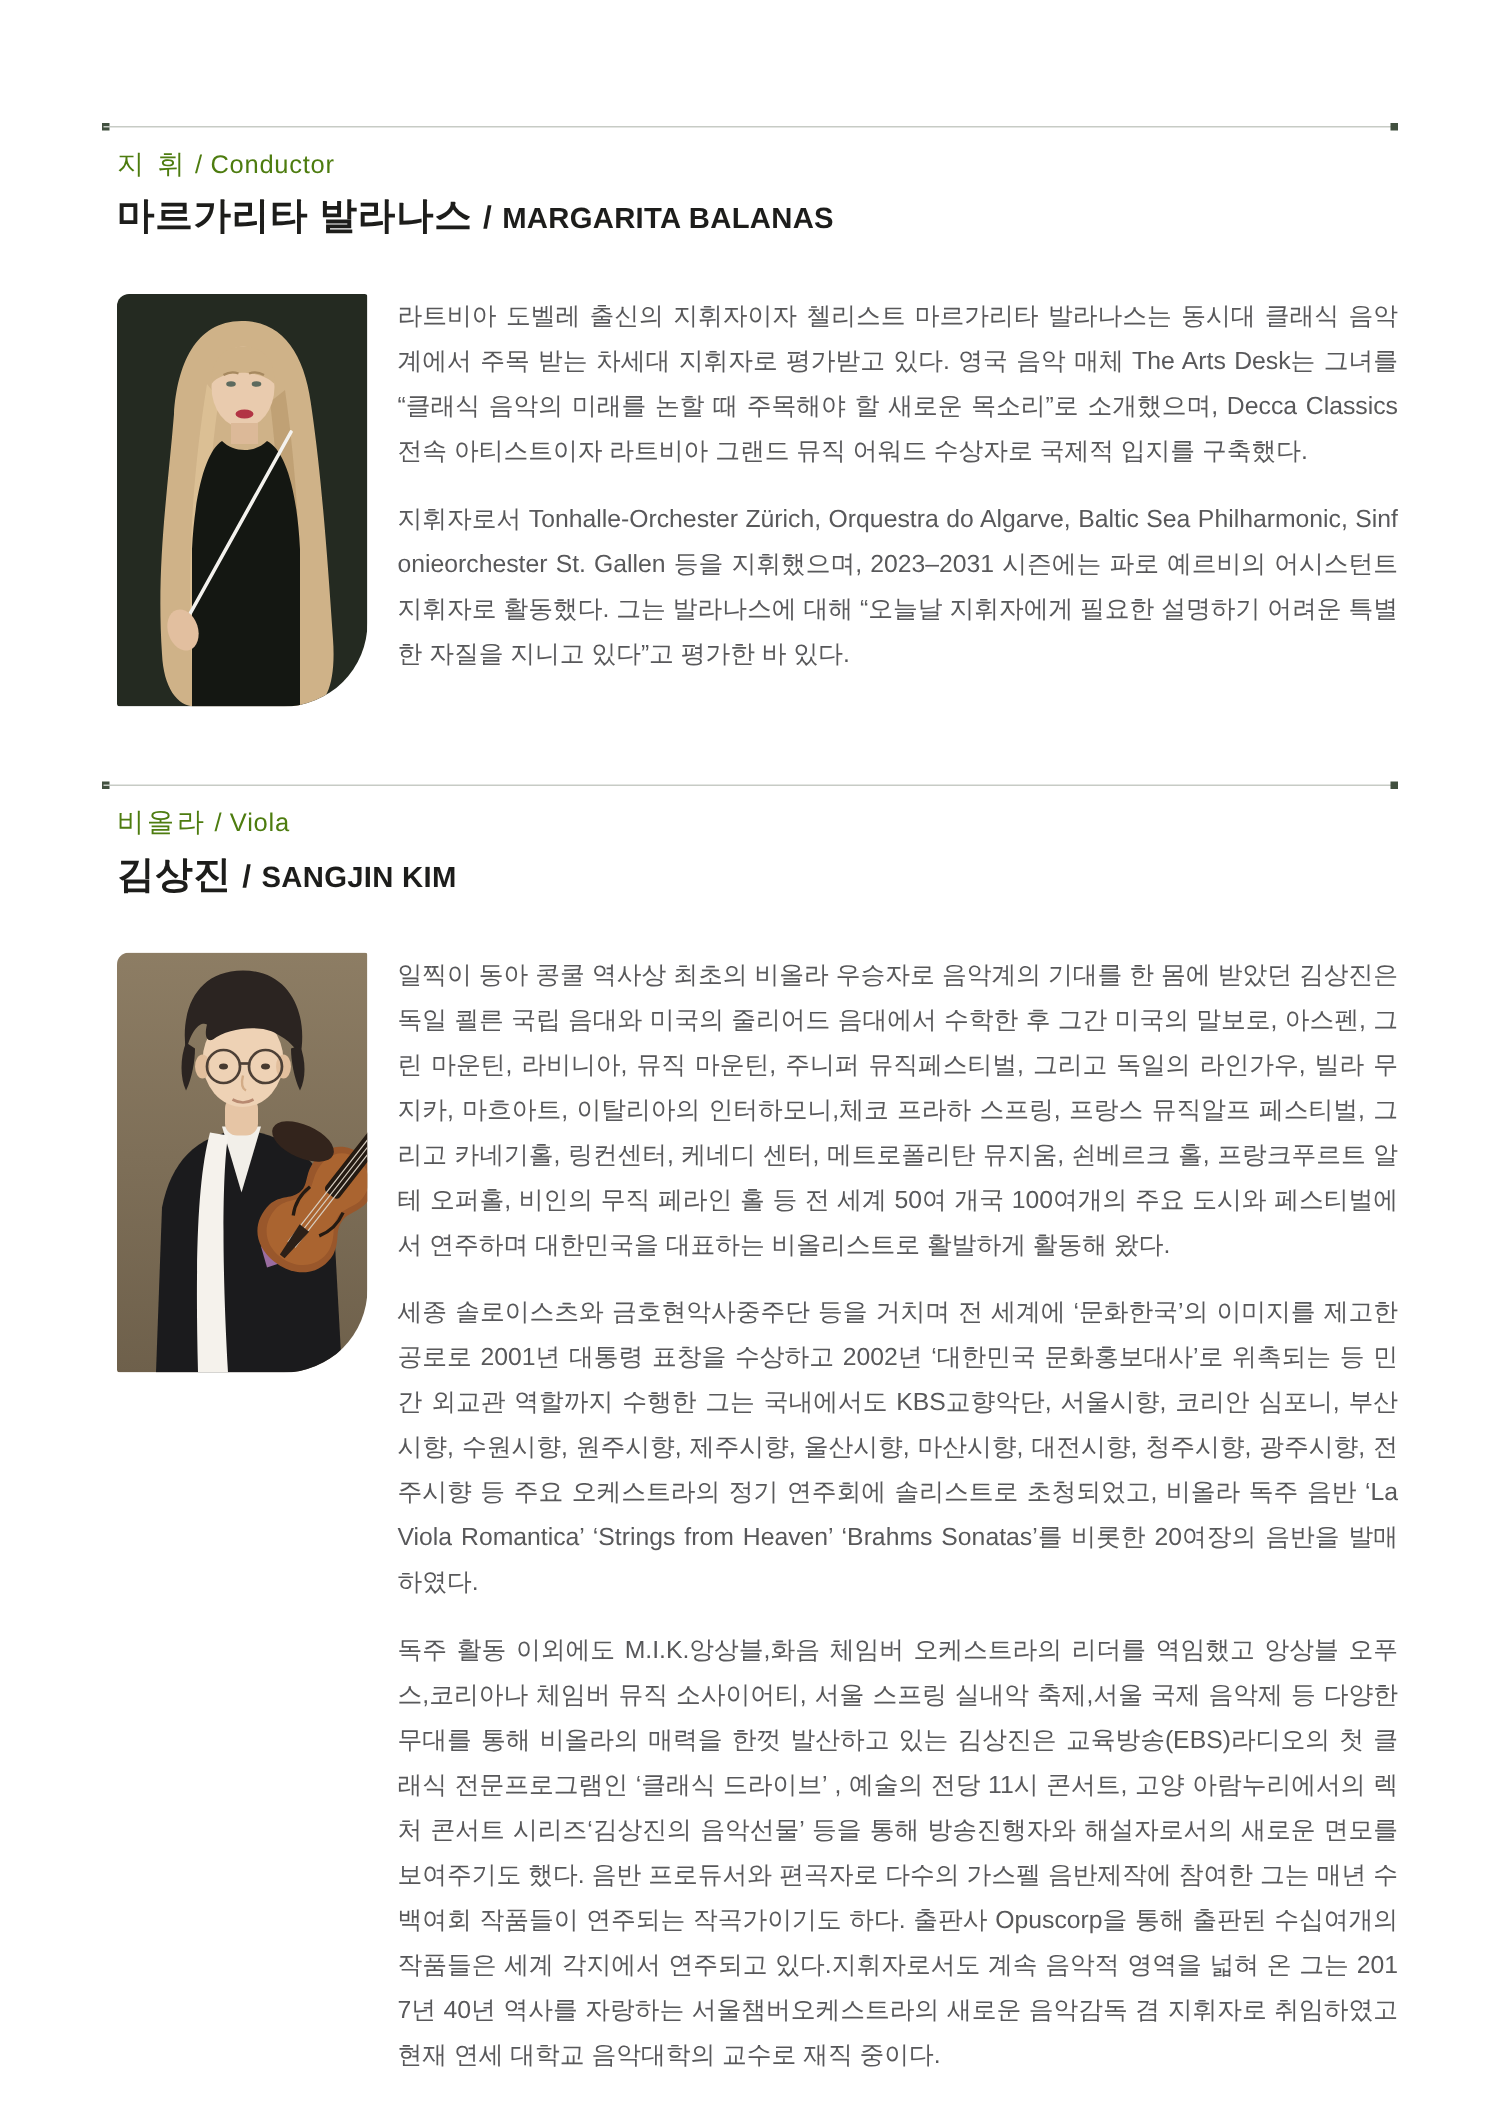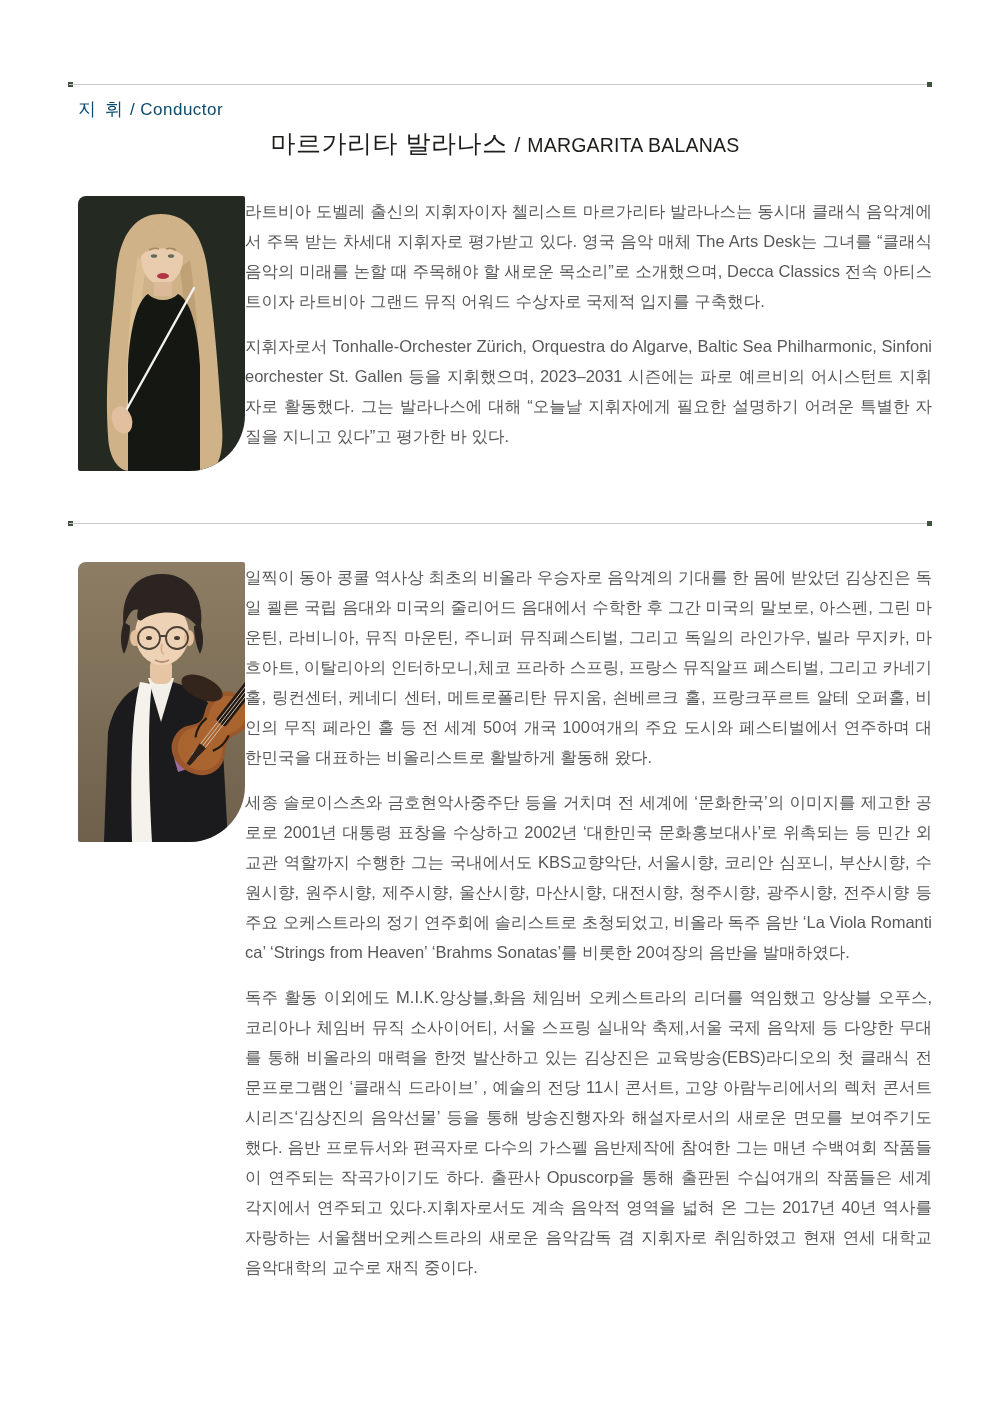--- a/index.html
+++ b/index.html
@@ -35,40 +35,40 @@
     top: 0;
     width: 5px; height: 5px;
     background: #41503f;
   }
   .divider .cap.left  { left: 0; }
   .divider .cap.right { right: 0; }
 
   
   .section-head { margin: 10px 0 0 10px; }
   .role-line {
-    color: #0c4a6e;
+    color: #4d7c0f;
     font-size: 17px;
     margin-bottom: 6px;
     letter-spacing: 0.5px;
   }
   .role-line .role-ko { font-size: 18px; letter-spacing: 2px; }
   .role-line .sep { padding: 0 5px; font-size: 17px; }
   .name-line {
     color: #1d1d1b;
-    font-weight: normal;
-    text-align: center;
+    font-weight: bold;
   }
   .name-line .name-ko { font-size: 25px; letter-spacing: 0.5px; }
   .name-line .sep { font-size: 21px; padding: 0 7px; }
   .name-line .name-en { font-size: 19.5px; letter-spacing: 0.2px; }
 
   
   .profile-row {
     display: flex;
     align-items: flex-start;
+    gap: 20px;
     margin: 36px 0 0 10px;
   }
   .photo-frame {
     flex: 0 0 167px;
     overflow: hidden;
     border-radius: 8px 2px 56px 2px;
     line-height: 0;
   }
   .photo-frame svg { display: block; }
 
@@ -139,20 +139,28 @@
     </div>
   </div>
 
   <div class="divider">
     <span class="cap left"></span>
     <span class="rule"></span>
     <span class="cap right"></span>
   </div>
 
   <div class="section">
+    <div class="section-head">
+      <div class="role-line">
+        <span class="role-ko">비올라</span><span class="sep">/</span><span class="role-en">Viola</span>
+      </div>
+      <div class="name-line">
+        <span class="name-ko">김상진</span><span class="sep">/</span><span class="name-en">SANGJIN KIM</span>
+      </div>
+    </div>
 
     <div class="profile-row">
       <div class="photo-frame">
         <svg width="167" height="280" viewBox="0 0 167 280" xmlns="http://www.w3.org/2000/svg">
           <defs>
             <linearGradient id="bgKim" x1="0" y1="0" x2="0" y2="1">
               <stop offset="0" stop-color="#8d7d64"></stop>
               <stop offset="1" stop-color="#6e604b"></stop>
             </linearGradient>
           </defs>

